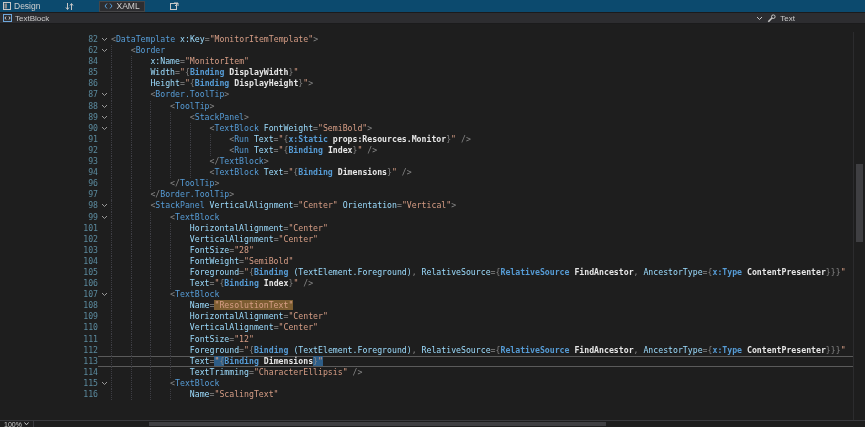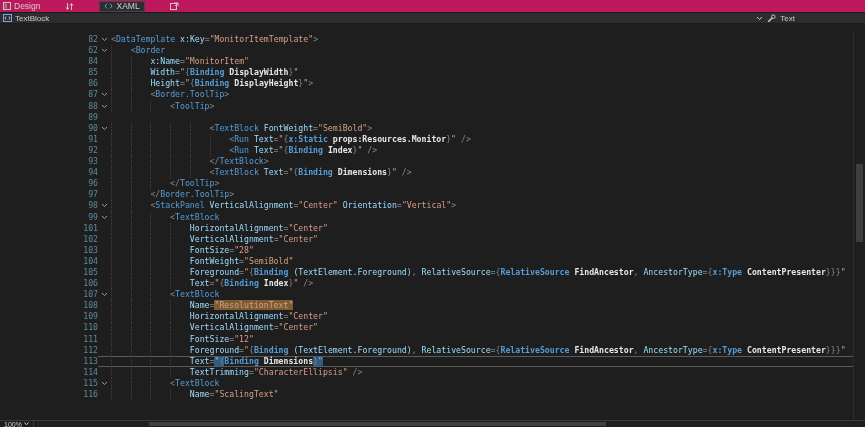--- a/index.html
+++ b/index.html
@@ -1,19 +1,19 @@
 <!DOCTYPE html>
 <html><head>
 <meta charset="utf-8">
 <style>
   html,body{margin:0;padding:0;background:#111;}
   .app{position:relative;width:865px;height:427px;background:#1e1e1e;overflow:hidden;
        font-family:"Liberation Sans",sans-serif;color:#c8c8c8;}
   
-  .bar1{height:13px;background:#be185d;display:flex;align-items:center;gap:25px;
+  .bar1{height:13px;background:#0c4a6e;display:flex;align-items:center;gap:25px;
         padding-left:3px;font-size:8.5px;border-bottom:1px solid #1b1b1c;box-sizing:border-box;}
   .bar1 .tab{display:flex;align-items:center;gap:3px;color:#d0d0d0;cursor:default;}
   .bar1 .tab.xaml{border:1px solid #464648;background:#2d2d30;padding:0 4px;height:11px;box-sizing:border-box;text-align:center;}
   .bar2{height:11px;background:#2d2d30;display:flex;align-items:center;justify-content:space-between;
         font-size:8px;border-bottom:1px solid #1b1b1c;box-sizing:border-box;}
   .bar2 .left{display:flex;align-items:center;gap:3px;padding-left:3px;color:#cccccc;}
   .bar2 .right{display:flex;align-items:center;gap:4px;margin-right:70px;color:#cccccc;}
   .bar3{height:8px;background:#252526;display:flex;align-items:center;gap:3px;
         padding-left:3px;font-size:7.5px;color:#b8b8b8;box-sizing:border-box;margin-top:15px;}
   .icon{display:inline-flex;align-items:center;}
@@ -138,21 +138,23 @@
               </svg></span><span class="code"><span class="ind"></span><span class="tk-d">&lt;</span><span class="tk-t">Border</span></span></span></div>
         <div class="line"><span class="margin"></span><span class="lnum">84</span><span class="linebody"><span class="fold"></span><span class="code"><span class="ind"></span><span class="ind"></span><span class="tk-a">x:Name</span><span class="tk-d">=</span><span class="tk-s">"MonitorItem"</span></span></span></div>
         <div class="line"><span class="margin"></span><span class="lnum">85</span><span class="linebody"><span class="fold"></span><span class="code"><span class="ind"></span><span class="ind"></span><span class="tk-a">Width</span><span class="tk-d">=</span><span class="tk-s">"</span><span class="tk-d">{</span><span class="tk-k">Binding</span><span class="tk-n"> </span><span class="tk-m">DisplayWidth</span><span class="tk-d">}</span><span class="tk-s">"</span></span></span></div>
         <div class="line"><span class="margin"></span><span class="lnum">86</span><span class="linebody"><span class="fold"></span><span class="code"><span class="ind"></span><span class="ind"></span><span class="tk-a">Height</span><span class="tk-d">=</span><span class="tk-s">"</span><span class="tk-d">{</span><span class="tk-k">Binding</span><span class="tk-n"> </span><span class="tk-m">DisplayHeight</span><span class="tk-d">}</span><span class="tk-s">"</span><span class="tk-d">&gt;</span></span></span></div>
         <div class="line"><span class="margin"></span><span class="lnum">87</span><span class="linebody"><span class="fold"><svg width="7" height="5">
                 <polyline points="1,1 3.5,3.5 6,1" fill="none" stroke="#9a9a9a"></polyline>
               </svg></span><span class="code"><span class="ind"></span><span class="ind"></span><span class="tk-d">&lt;</span><span class="tk-t">Border.ToolTip</span><span class="tk-d">&gt;</span></span></span></div>
         <div class="line"><span class="margin"></span><span class="lnum">88</span><span class="linebody"><span class="fold"><svg width="7" height="5">
                 <polyline points="1,1 3.5,3.5 6,1" fill="none" stroke="#9a9a9a"></polyline>
               </svg></span><span class="code"><span class="ind"></span><span class="ind"></span><span class="ind"></span><span class="tk-d">&lt;</span><span class="tk-t">ToolTip</span><span class="tk-d">&gt;</span></span></span></div>
-        <div class="line"><span class="margin"></span><span class="lnum">89</span></div>
+        <div class="line"><span class="margin"></span><span class="lnum">89</span><span class="linebody"><span class="fold"><svg width="7" height="5">
+                <polyline points="1,1 3.5,3.5 6,1" fill="none" stroke="#9a9a9a"></polyline>
+              </svg></span><span class="code"><span class="ind"></span><span class="ind"></span><span class="ind"></span><span class="ind"></span><span class="tk-d">&lt;</span><span class="tk-t">StackPanel</span><span class="tk-d">&gt;</span></span></span></div>
         <div class="line"><span class="margin"></span><span class="lnum">90</span><span class="linebody"><span class="fold"><svg width="7" height="5">
                 <polyline points="1,1 3.5,3.5 6,1" fill="none" stroke="#9a9a9a"></polyline>
               </svg></span><span class="code"><span class="ind"></span><span class="ind"></span><span class="ind"></span><span class="ind"></span><span class="ind"></span><span class="tk-d">&lt;</span><span class="tk-t">TextBlock</span><span class="tk-n"> </span><span class="tk-a">FontWeight</span><span class="tk-d">=</span><span class="tk-s">"SemiBold"</span><span class="tk-d">&gt;</span></span></span></div>
         <div class="line"><span class="margin"></span><span class="lnum">91</span><span class="linebody"><span class="fold"></span><span class="code"><span class="ind"></span><span class="ind"></span><span class="ind"></span><span class="ind"></span><span class="ind"></span><span class="ind"></span><span class="tk-d">&lt;</span><span class="tk-t">Run</span><span class="tk-n"> </span><span class="tk-a">Text</span><span class="tk-d">=</span><span class="tk-s">"</span><span class="tk-d">{</span><span class="tk-k">x:Static</span><span class="tk-n"> </span><span class="tk-m">props:Resources.Monitor</span><span class="tk-d">}</span><span class="tk-s">"</span><span class="tk-n"> </span><span class="tk-d">/&gt;</span></span></span></div>
         <div class="line"><span class="margin"></span><span class="lnum">92</span><span class="linebody"><span class="fold"></span><span class="code"><span class="ind"></span><span class="ind"></span><span class="ind"></span><span class="ind"></span><span class="ind"></span><span class="ind"></span><span class="tk-d">&lt;</span><span class="tk-t">Run</span><span class="tk-n"> </span><span class="tk-a">Text</span><span class="tk-d">=</span><span class="tk-s">"</span><span class="tk-d">{</span><span class="tk-k">Binding</span><span class="tk-n"> </span><span class="tk-m">Index</span><span class="tk-d">}</span><span class="tk-s">"</span><span class="tk-n"> </span><span class="tk-d">/&gt;</span></span></span></div>
         <div class="line"><span class="margin"></span><span class="lnum">93</span><span class="linebody"><span class="fold"></span><span class="code"><span class="ind"></span><span class="ind"></span><span class="ind"></span><span class="ind"></span><span class="ind"></span><span class="tk-d">&lt;/</span><span class="tk-t">TextBlock</span><span class="tk-d">&gt;</span></span></span></div>
         <div class="line"><span class="margin"></span><span class="lnum">94</span><span class="linebody"><span class="fold"></span><span class="code"><span class="ind"></span><span class="ind"></span><span class="ind"></span><span class="ind"></span><span class="ind"></span><span class="tk-d">&lt;</span><span class="tk-t">TextBlock</span><span class="tk-n"> </span><span class="tk-a">Text</span><span class="tk-d">=</span><span class="tk-s">"</span><span class="tk-d">{</span><span class="tk-k">Binding</span><span class="tk-n"> </span><span class="tk-m">Dimensions</span><span class="tk-d">}</span><span class="tk-s">"</span><span class="tk-n"> </span><span class="tk-d">/&gt;</span></span></span></div>
         <div class="line"><span class="margin"></span><span class="lnum">96</span><span class="linebody"><span class="fold"></span><span class="code"><span class="ind"></span><span class="ind"></span><span class="ind"></span><span class="tk-d">&lt;/</span><span class="tk-t">ToolTip</span><span class="tk-d">&gt;</span></span></span></div>
         <div class="line"><span class="margin"></span><span class="lnum">97</span><span class="linebody"><span class="fold"></span><span class="code"><span class="ind"></span><span class="ind"></span><span class="tk-d">&lt;/</span><span class="tk-t">Border.ToolTip</span><span class="tk-d">&gt;</span></span></span></div>
         <div class="line"><span class="margin"></span><span class="lnum">98</span><span class="linebody"><span class="fold"><svg width="7" height="5">

